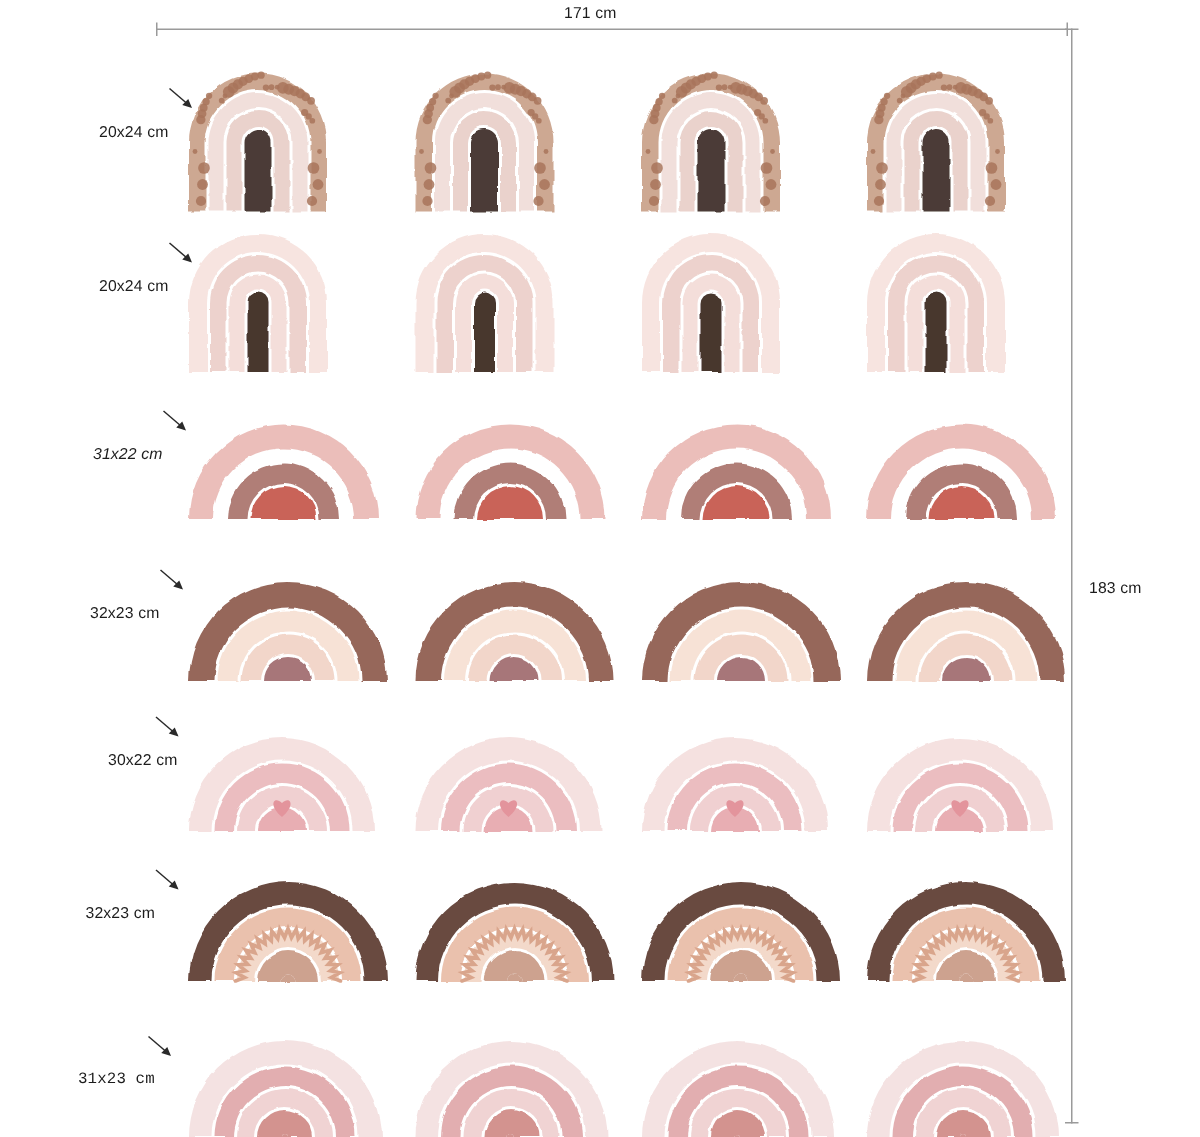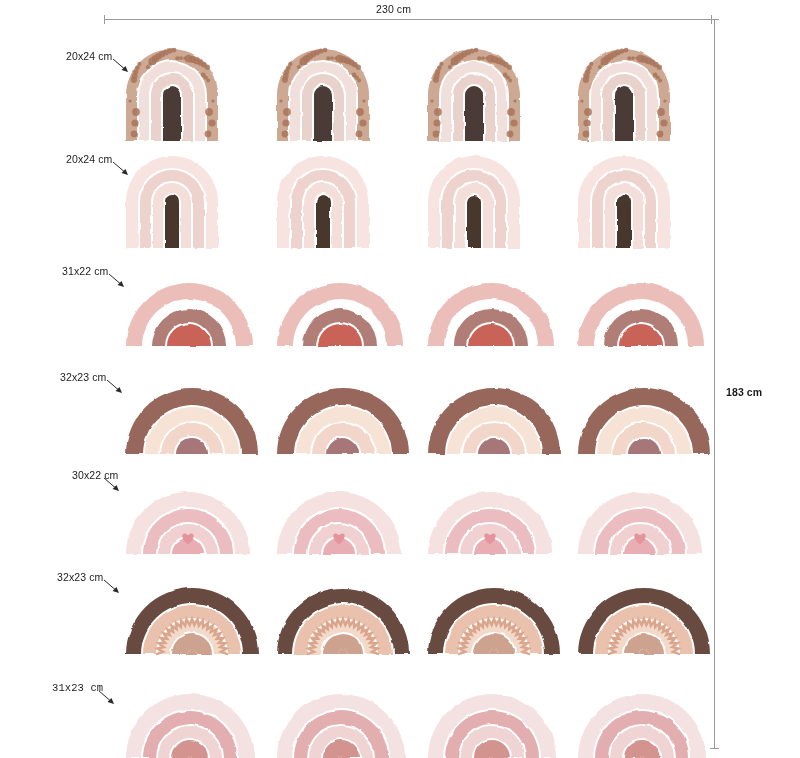--- a/index.html
+++ b/index.html
@@ -66,60 +66,60 @@
     left: -4px;
     width: 9px;
     height: 1px;
     background: #9a9a9a;
   }
   #right-dim::before { top: 0; }
   #right-dim::after { bottom: 0; }
   #right-dim-label {
     left: 726px;
     top: 386px;
-    font-weight: bold;
   }
   .row-label {
     position: absolute;
     text-align: center;
+    margin-top: 32px;
   }
   .row-arrow {
     position: absolute;
     width: 22px;
     height: 18px;
     pointer-events: none;
   }
   .rainbow {
     position: absolute;
   }
   svg { display: block; overflow: visible; }
 </style>
 </head>
 <body>
 
 <div id="sheet">
 
   <div id="top-dim"></div>
-  <div class="dim-label" id="top-dim-label">230 cm</div>
+  <div class="dim-label" id="top-dim-label">171 cm</div>
 
   <div id="right-dim"></div>
   <div class="dim-label" id="right-dim-label">183 cm</div>
 
   <div id="labels">
       <div class="dim-label row-label" style="left: 66px; top: 50px;">20x24 cm</div>
       <svg class="row-arrow" viewBox="0 0 22 18" style="left: 112px; top: 58px;">
         <path d="M1 1 L15 13" stroke="#2a2a2a" stroke-width="1" fill="none"></path>
         <path d="M16 14 L9.5 12 L13.5 8 Z" fill="#2a2a2a"></path>
       </svg>
       <div class="dim-label row-label" style="left: 66px; top: 153px;">20x24 cm</div>
       <svg class="row-arrow" viewBox="0 0 22 18" style="left: 112px; top: 161px;">
         <path d="M1 1 L15 13" stroke="#2a2a2a" stroke-width="1" fill="none"></path>
         <path d="M16 14 L9.5 12 L13.5 8 Z" fill="#2a2a2a"></path>
       </svg>
-      <div class="dim-label row-label" style="left: 62px; top: 265px;">31x22 cm</div>
+      <div class="dim-label row-label" style="left: 62px; top: 265px; font-style: italic;">31x22 cm</div>
       <svg class="row-arrow" viewBox="0 0 22 18" style="left: 108px; top: 273px;">
         <path d="M1 1 L15 13" stroke="#2a2a2a" stroke-width="1" fill="none"></path>
         <path d="M16 14 L9.5 12 L13.5 8 Z" fill="#2a2a2a"></path>
       </svg>
       <div class="dim-label row-label" style="left: 60px; top: 371px;">32x23 cm</div>
       <svg class="row-arrow" viewBox="0 0 22 18" style="left: 106px; top: 379px;">
         <path d="M1 1 L15 13" stroke="#2a2a2a" stroke-width="1" fill="none"></path>
         <path d="M16 14 L9.5 12 L13.5 8 Z" fill="#2a2a2a"></path>
       </svg>
       <div class="dim-label row-label" style="left: 72px; top: 469px;">30x22 cm</div>

